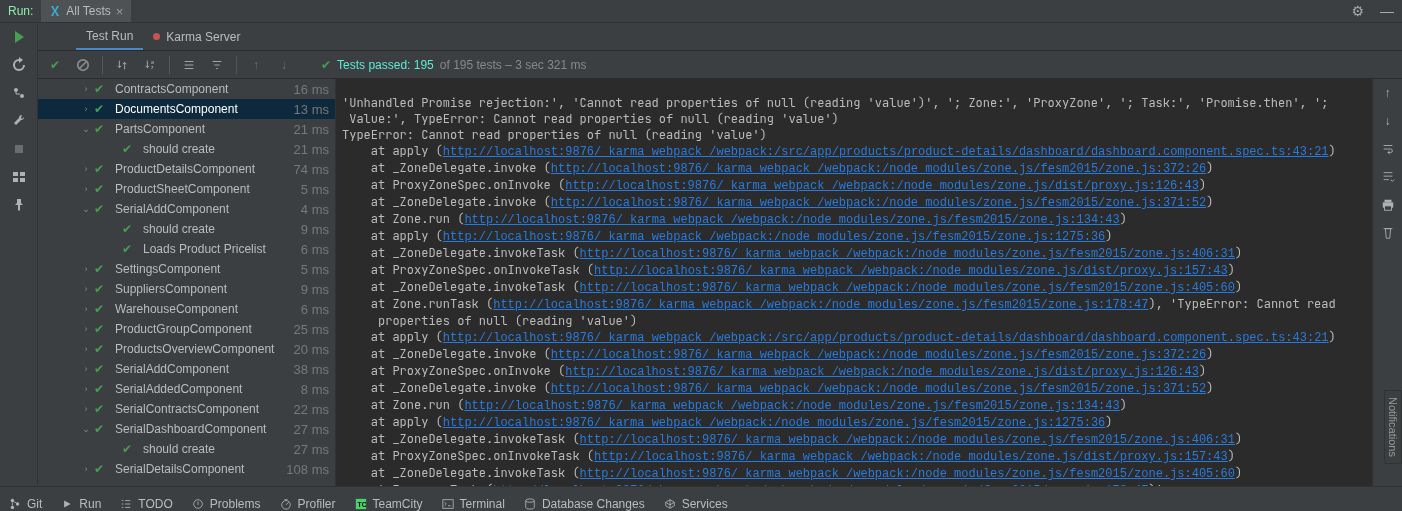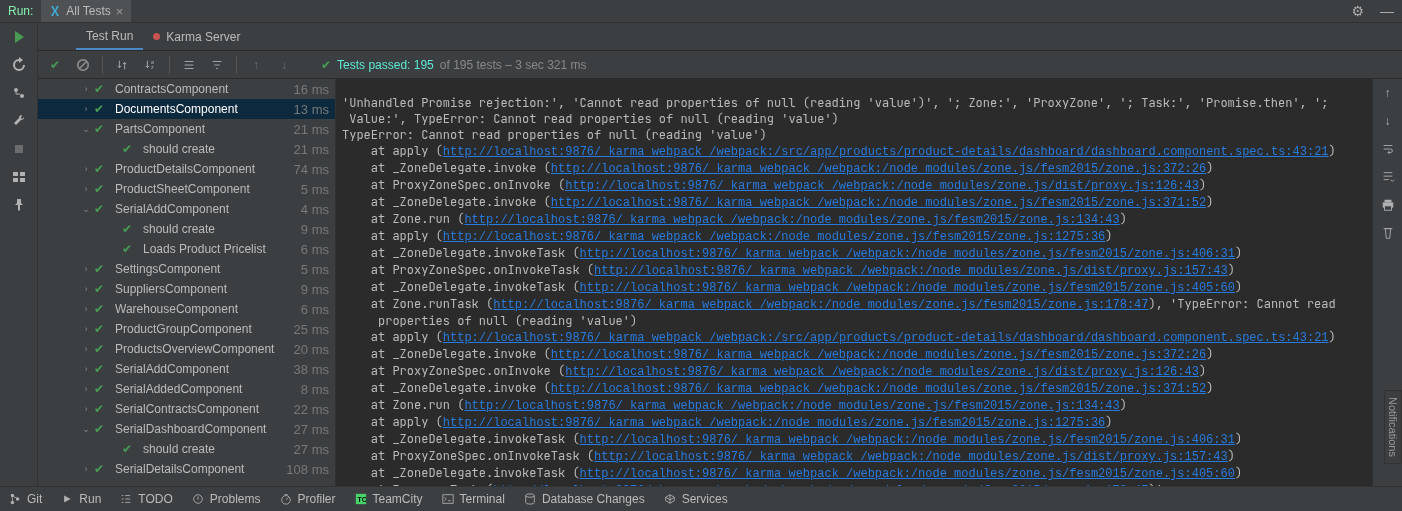--- a/index.html
+++ b/index.html
@@ -33,21 +33,21 @@
 .tree-row.selected { background: #0d293e; color: #fff; }
 .tree-chevron { width: 12px; display: inline-flex; justify-content: center; color: #888; font-size: 9px; }
 .tree-icon { width: 14px; display: inline-flex; justify-content: center; }
 .tree-label { flex: 1; overflow: hidden; text-overflow: clip; margin-left: 9px; }
 .tree-time { color: #787878; font-size: 13px; margin-left: 4px; }
 .console-wrap { flex: 1; display: flex; overflow: hidden; }
 .console { flex: 1; background: #2b2b2b; font-family: "JetBrains Mono", Consolas, monospace; font-size: 12px; line-height: 16px; color: #bbbbbb; overflow: auto; padding: 16px 6px; white-space: pre; }
 .console .err { color: #bbbbbb; }
 .console a { color: #287bde; text-decoration: underline; font-family: Liberation Mono, monospace; }
 .right-gutter { width: 30px; background: #3c3f41; display: flex; flex-direction: column; align-items: center; padding-top: 6px; gap: 12px; border-left: 1px solid #323232; }
-.status-bar { height: 25px; background: #3c3f41; border-top: 1px solid #323232; display: flex; align-items: center; padding: 0 8px; gap: 18px; }
+.status-bar { height: 25px; background: #3c3f41; border-top: 1px solid #323232; display: flex; align-items: flex-end; padding: 0 8px; gap: 18px; }
 .sb-item { display: flex; align-items: center; gap: 5px; color: #bbb; }
 .sb-icon { width: 14px; height: 14px; display: flex; align-items: center; justify-content: center; }
 .notif-tab { position: absolute; right: 0; top: 390px; writing-mode: vertical-rl; background: #3c3f41; padding: 6px 2px; font-size: 11px; color: #999; border: 1px solid #323232; }
 ::-webkit-scrollbar { width: 10px; height: 10px; }
 ::-webkit-scrollbar-track { background: #3c3f41; }
 ::-webkit-scrollbar-thumb { background: #5a5d5e; border-radius: 2px; }
 </style>
 </head>
 <body>
 

